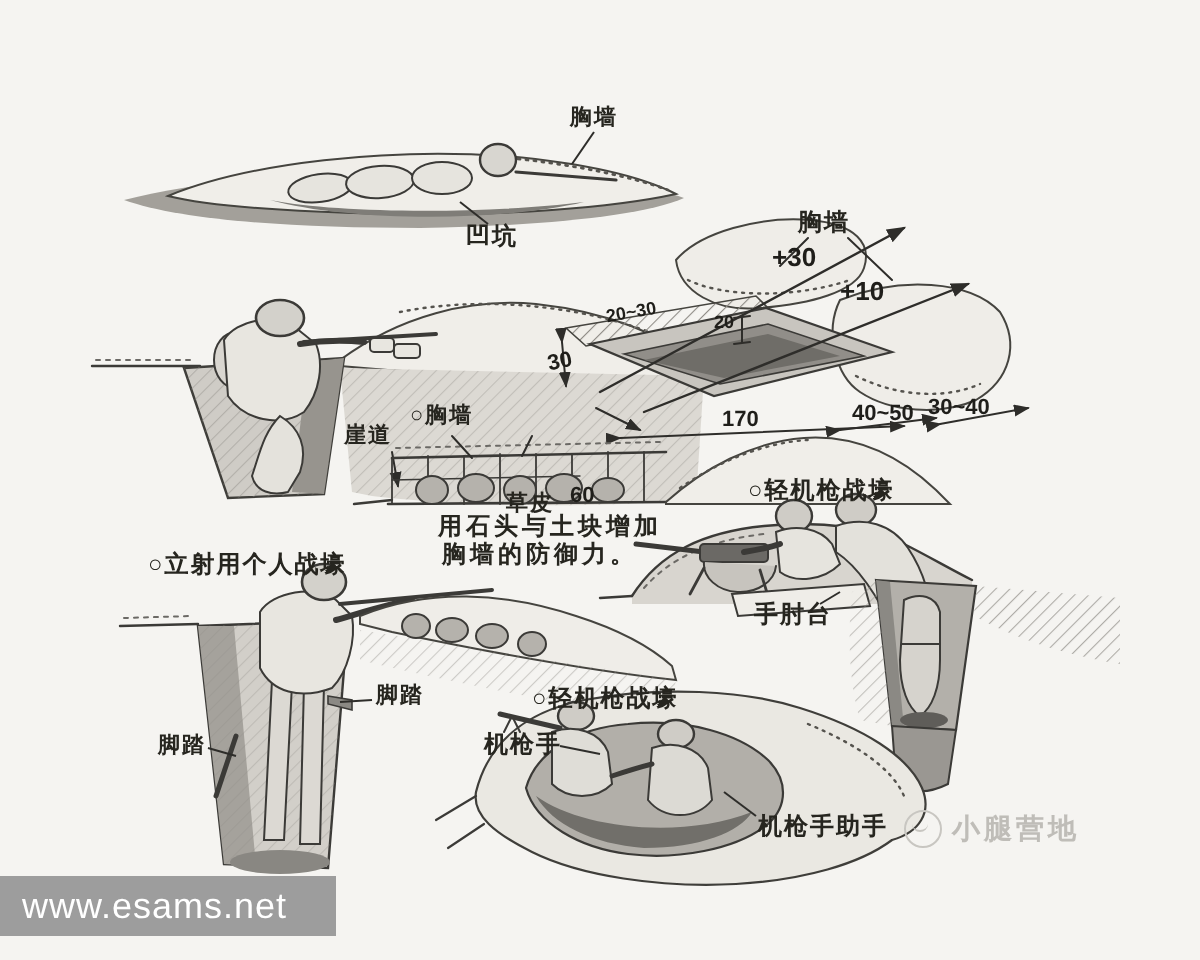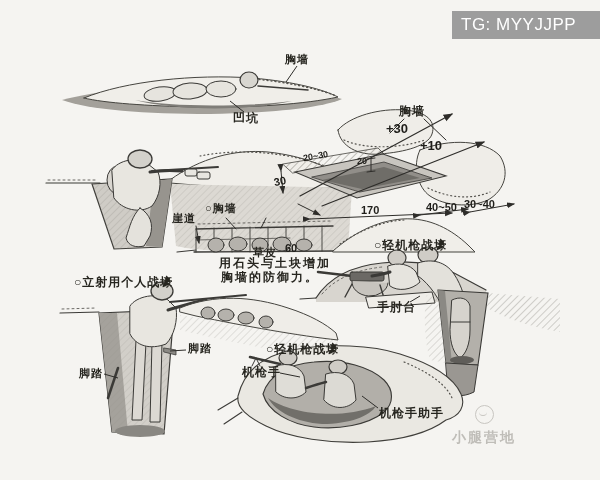--- a/index.html
+++ b/index.html
@@ -20,21 +20,21 @@
   .num-sm{font-size:9px;}
   .cap{font-size:12px;letter-spacing:2px;}
   .wmbar{
     position:absolute;background:#9d9d9d;color:#ffffff;
     display:flex;align-items:center;font-weight:400;letter-spacing:.5px;
   }
   .wmbar.tr{left:452px;top:11px;width:140px;height:28px;font-size:17px;padding-left:9px;}
   .wmbar.bl{left:0;top:438px;width:157px;height:30px;font-size:18px;padding-left:11px;}
   .wm-camp{
     position:absolute;left:452px;top:405px;display:flex;align-items:center;gap:5px;
-    color:#bfbdb8;font-size:14px;font-weight:700;letter-spacing:2px;flex-direction:column;
+    color:#bfbdb8;font-size:14px;font-weight:700;letter-spacing:2px;
   }
   .wm-logo{
     width:17px;height:17px;border:1.5px solid #c8c6c1;border-radius:50%;
     position:relative;
   }
   .wm-logo::after{
     content:"";position:absolute;left:3px;top:5px;width:8px;height:4px;
     border-bottom:1.5px solid #c8c6c1;border-radius:0 0 6px 6px;
   }
 </style>
@@ -239,21 +239,21 @@
   <div class="lbl t12" style="left:377px;top:301px;">手肘台</div>
 
   <div class="lbl t12" style="left:74px;top:276px;">○立射用个人战壕</div>
   <div class="lbl t11" style="left:188px;top:343px;">脚踏</div>
   <div class="lbl t11" style="left:79px;top:368px;">脚踏</div>
 
   <div class="lbl t12" style="left:266px;top:343px;">○轻机枪战壕</div>
   <div class="lbl t12" style="left:242px;top:366px;">机枪手</div>
   <div class="lbl t12" style="left:379px;top:407px;">机枪手助手</div>
 
-  <div class="wmbar tr">
-    <span>TG: MYYJJPP</span>
+  <div class="wmbar bl">
+    <span>www.esams.net</span>
   </div>
   <div class="wm-camp">
     <span class="wm-logo"></span>
     <span>小腿营地</span>
   </div>
 
 </div>
 
 </body></html>

